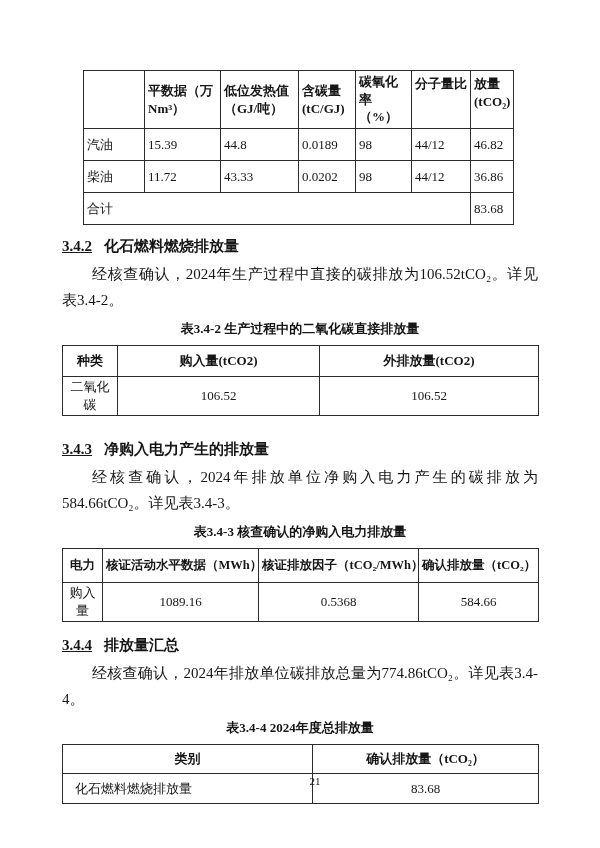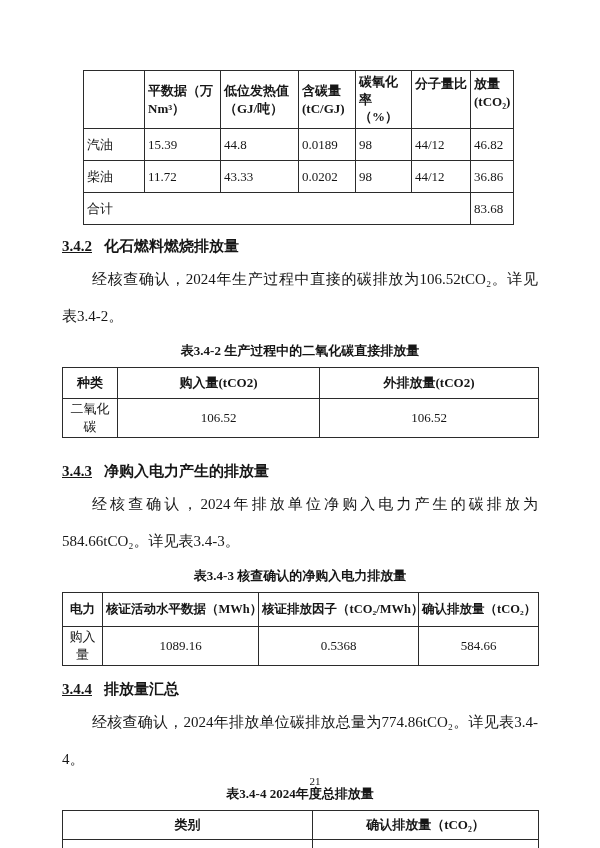--- a/index.html
+++ b/index.html
@@ -22,21 +22,21 @@
   .t1 { width: 430px; margin-left: 21px; font-size: 13px; text-align: left; }
   .t1 th { height: 52px; vertical-align: middle; line-height: 1.35; }
   .t1 th.va-top { vertical-align: top; padding-top: 4px; }
   .t1 td { height: 29px; vertical-align: middle; margin-top: 32px; }
 
   .sec-h { margin: 12px 0 0 0; font-size: 15px; font-weight: bold; }
   .sec-h .num { margin-right: 12px; text-decoration: underline; }
   .para {
     margin: 5px 0 0 0;
     font-size: 15px;
-    line-height: 37px;
+    line-height: 26px;
     text-align: justify;
     text-indent: 2em;
   }
   .caption {
     margin: 7px 0 7px 0;
     font-size: 13px;
     font-weight: bold;
     text-align: center;
   }
 

